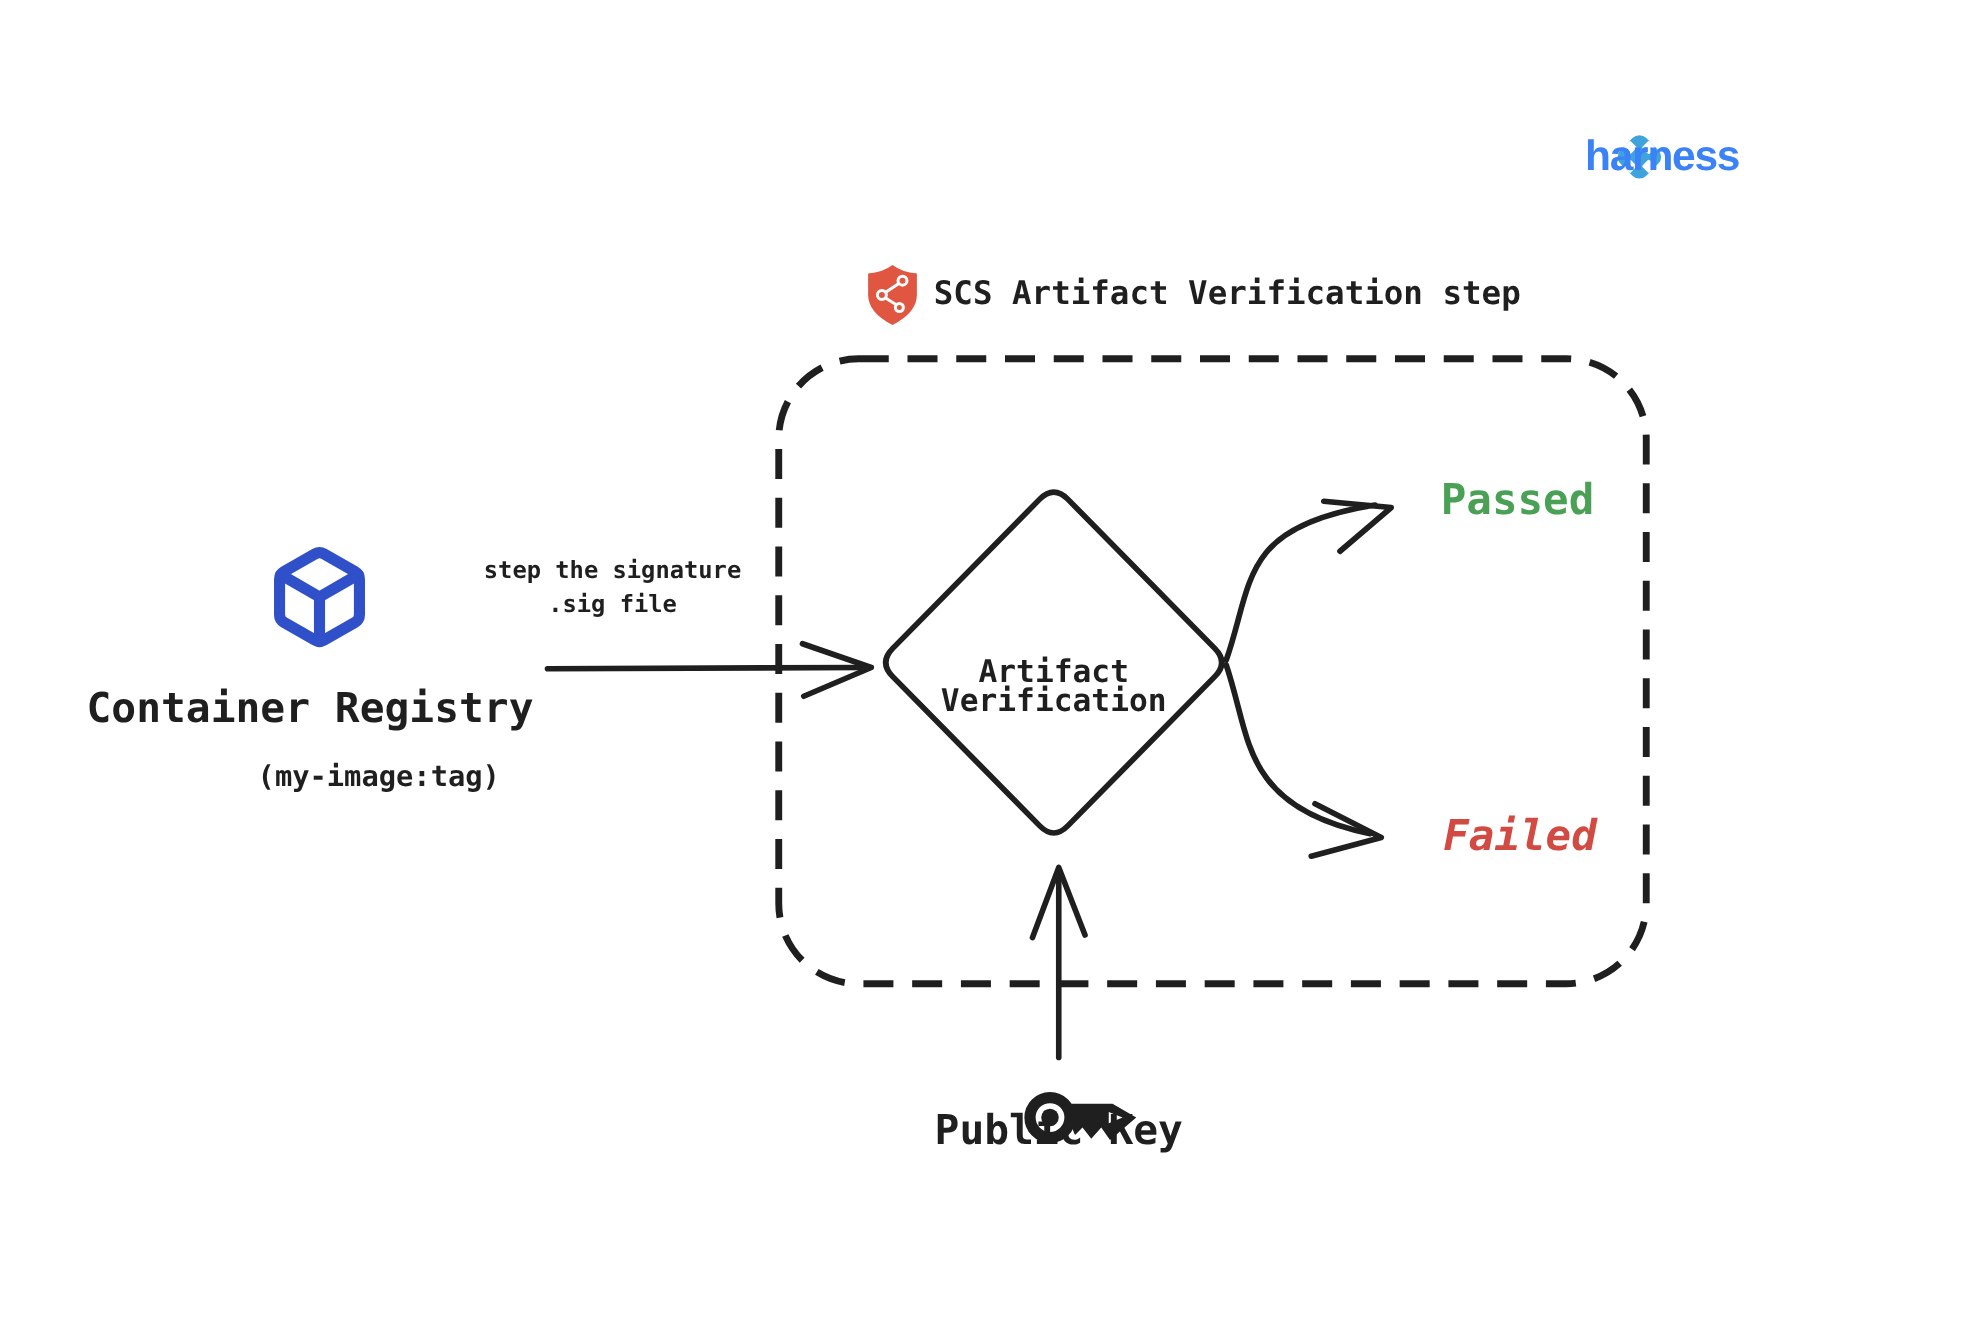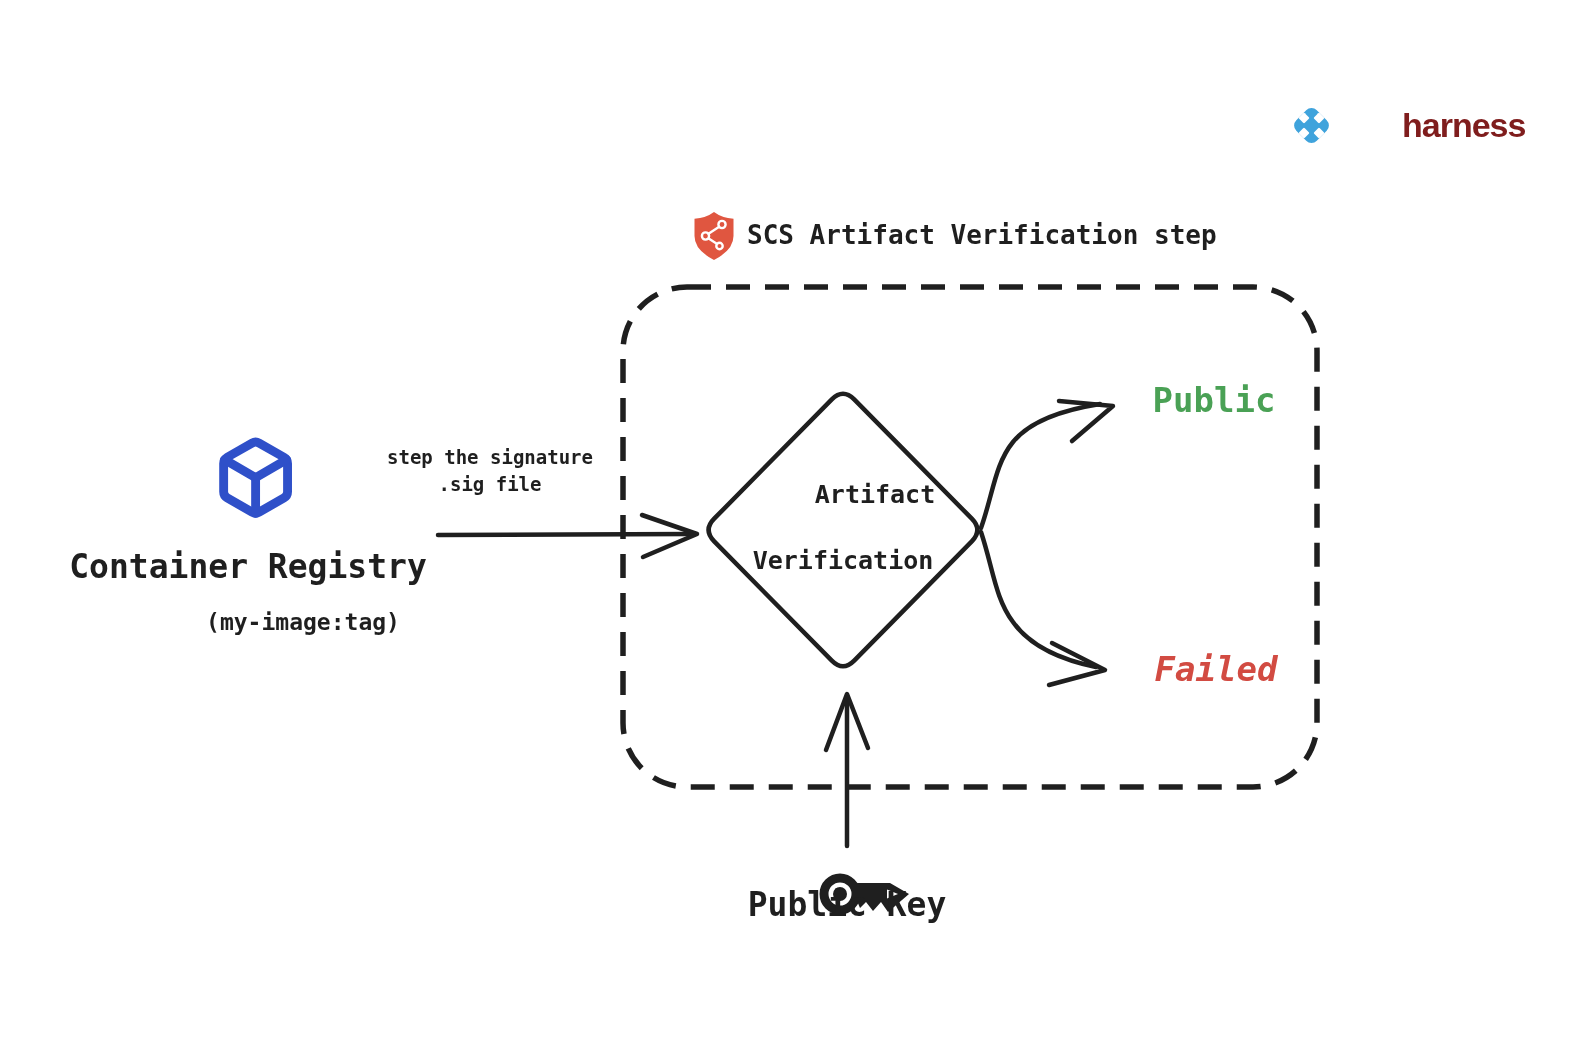--- a/index.html
+++ b/index.html
@@ -100,31 +100,31 @@
 
     <g style="color: rgb(63, 163, 220);">
       <rect x="1297" y="111" width="29" height="29" rx="7.5" fill="currentColor" transform="rotate(45 1311.5 125.5)"></rect>
       <rect x="1300" y="114" width="8" height="8" rx="1.2" fill="#ffffff" transform="rotate(45 1304 118)"></rect>
       <rect x="1315" y="114" width="8" height="8" rx="1.2" fill="#ffffff" transform="rotate(45 1319 118)"></rect>
       <rect x="1300" y="129" width="8" height="8" rx="1.2" fill="#ffffff" transform="rotate(45 1304 133)"></rect>
       <rect x="1315" y="129" width="8" height="8" rx="1.2" fill="#ffffff" transform="rotate(45 1319 133)"></rect>
     </g>
   </svg>
 
-  <div class="label left-anchor brand-text" style="left: 1402px; top: 125px; color: #7f1d1d;">harness</div>
+  <div class="label left-anchor brand-text" style="left: 1268px; top: 125px; color: #3b82f6;">harness</div>
 
   <div class="label registry-title" style="left:248px; top:566px;">Container Registry</div>
 
   <div class="label left-anchor step-title" style="left:747px; top:235px;">SCS Artifact Verification step</div>
   <div class="label registry-sub" style="left:255px; top:622px;">(my-image:tag)</div>
 
   <div class="label pull-label" style="left:490px; top:457px;">step the signature</div>
   <div class="label pull-label" style="left:490px; top:484px;">.sig file</div>
 
-  <div class="label diamond-label" style="left:843px; top:494px;margin-left:32px;">Artifact</div>
+  <div class="label diamond-label" style="left:843px; top:537px;">Artifact</div>
   <div class="label diamond-label" style="left:843px; top:560px;">Verification</div>
 
-  <div class="label outcome-label" style="left: 1214px; top: 400px; color: rgb(74, 161, 85);">Public</div>
+  <div class="label outcome-label" style="left: 1214px; top: 400px; color: rgb(74, 161, 85);">Passed</div>
   <div class="label outcome-label" style="left: 1216px; top: 669px; color: rgb(210, 75, 66); font-style: italic;">Failed</div>
 
   <div class="label pubkey-label" style="left:847px; top:904px;">Public Key</div>
 
 </div>
 
 </body></html>

